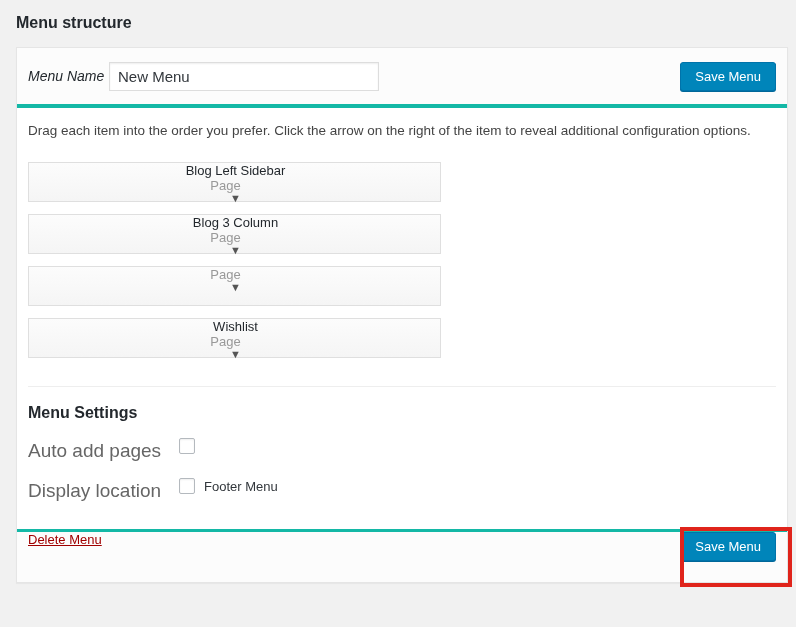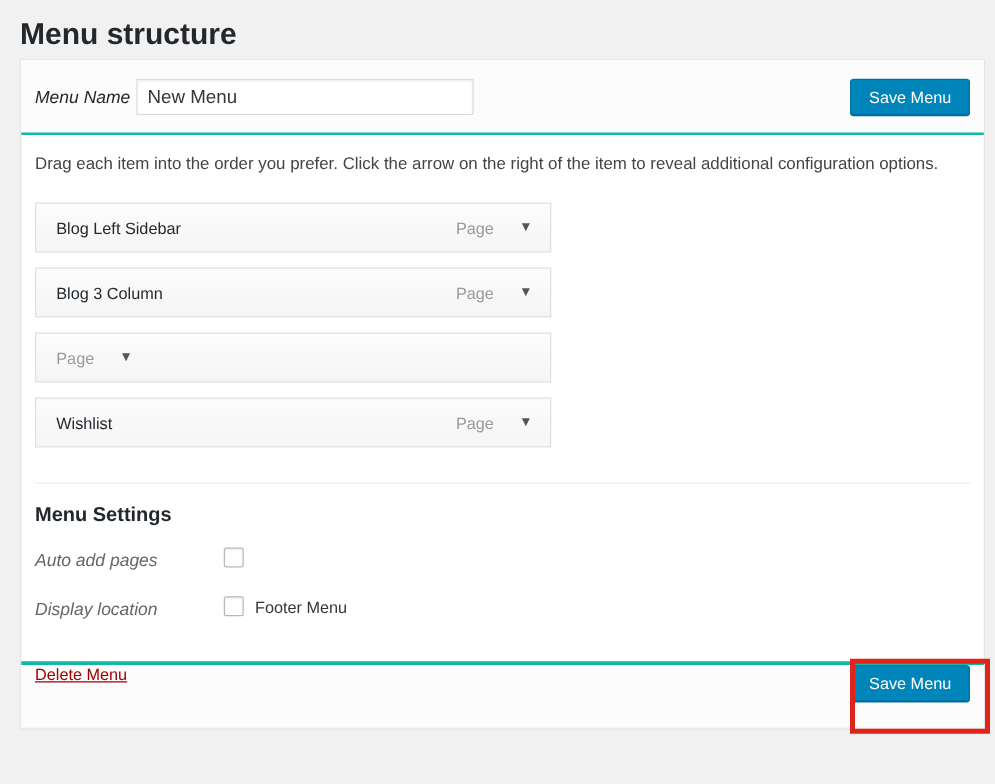--- a/index.html
+++ b/index.html
@@ -9,41 +9,41 @@
     background: #f1f1f1;
     font-family: "Liberation Sans", sans-serif;
     color: #444;
     overflow: hidden;
   }
 
   .page-title {
     position: absolute;
     left: 16px;
     top: 14px;
-    font-size: 24px;
+    font-size: 16px;
     font-weight: bold;
     color: #23282d;
   }
 
   .panel {
     position: absolute;
     left: 16px;
     top: 47px;
     width: 772px;
     height: 536px;
     background: #fff;
     border: 1px solid #e5e5e5;
     box-shadow: 0 1px 1px rgba(0,0,0,0.04);
   }
 
   
   .panel-header {
     height: 60px;
     background: #fcfcfc;
-    border-bottom: 2px solid #14b8a6;
+    border-bottom: 4px solid #14b8a6;
     display: flex;
     align-items: center;
     padding: 0 11px;
   }
   .menu-name-label {
     font-style: italic;
     font-size: 14px;
     color: #23282d;
     width: 81px;
     flex: 0 0 auto;
@@ -86,20 +86,21 @@
   .menu-items { margin-top: 23px; width: 413px; }
   .menu-item {
     height: 40px;
     border: 1px solid #dfdfdf;
     background: linear-gradient(to bottom, #fcfcfc, #f5f5f5);
     display: flex;
     align-items: center;
     padding: 0 14px 0 16px;
     margin-bottom: 12px;
     cursor: move;
+    flex-direction: column;
   }
   .menu-item-title {
     font-size: 13px;
     color: #23282d;
     flex: 1;
   }
   .menu-item-type {
     font-size: 13px;
     color: #999;
     margin-right: 20px;
@@ -124,22 +125,21 @@
     color: #23282d;
   }
 
   .settings-row {
     display: flex;
     margin-top: 16px;
   }
   .settings-label {
     width: 151px;
     flex: 0 0 auto;
-    font-style: italic;
-    font-size: 14px;
+    font-size: 19px;
     color: #666;
     padding-top: 2px;
   }
   .settings-field { font-size: 13px; color: #444; }
   .checkbox-line {
     display: flex;
     align-items: center;
     margin-bottom: 7px;
   }
   input[type="checkbox"] {

